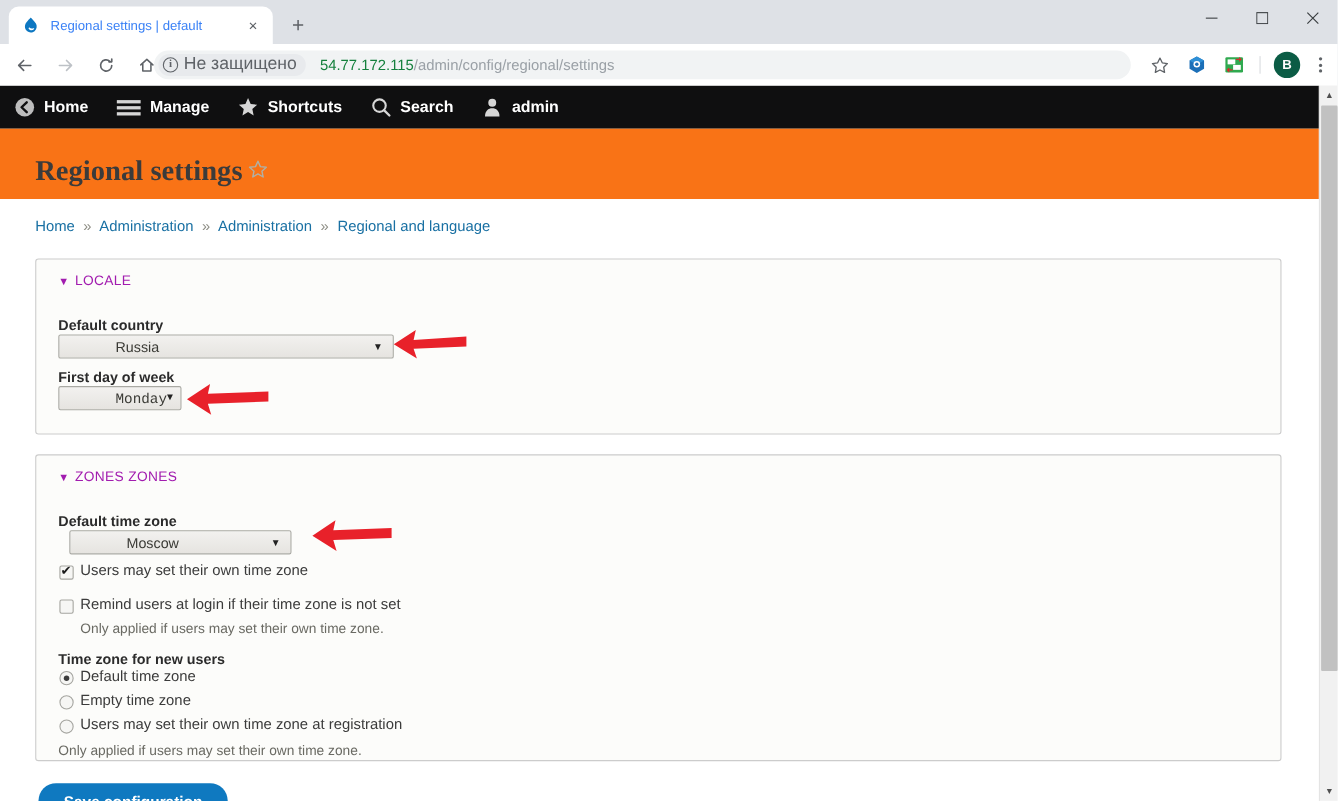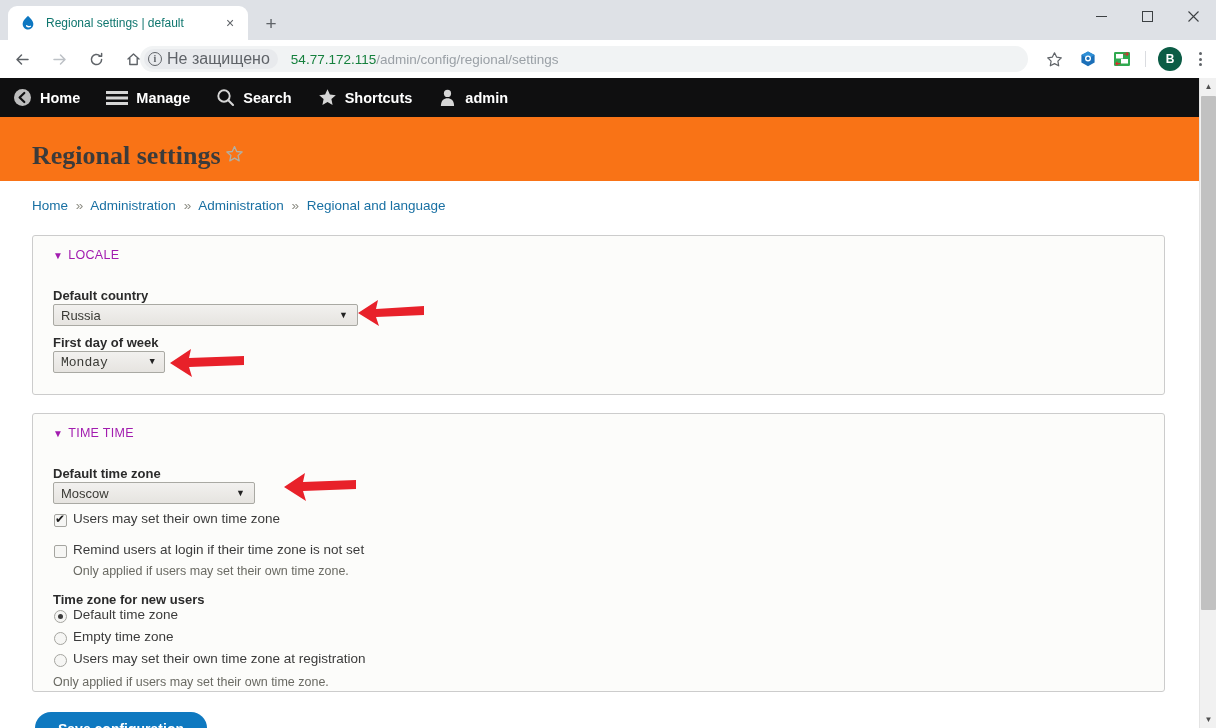--- a/index.html
+++ b/index.html
@@ -28,21 +28,21 @@
     border-radius: 9px 9px 0 0;
     display: flex; align-items: center;
   }
   .tab-favicon {
     width: 16px; height: 16px; margin-left: 12px; flex: 0 0 auto;
     position: relative;
   }
   .tab-title {
     margin-left: 10px;
     font-size: 12px;
-    color: #0f766e;
+    color: #3b82f6;
     white-space: nowrap; overflow: hidden;
     flex: 1 1 auto;
   }
   .tab-close {
     width: 20px; height: 20px; margin-right: 8px;
     display: flex; align-items: center; justify-content: center;
     color: #5f6368; font-size: 14px; line-height: 1;
     flex: 0 0 auto;
   }
   .new-tab {
@@ -206,20 +206,21 @@
   
   .sel {
     position: absolute;
     height: 22px;
     background: linear-gradient(to bottom, #f2f1ef 0%, #e6e4e0 100%);
     border: 1px solid #a9a9a3;
     border-radius: 2px;
     display: flex; align-items: center;
     font-size: 13px; color: #3a3a35;
     font-family: "Liberation Sans", sans-serif;
+    padding-left: 44px;
   }
   .sel .sel-val { margin-left: 7px; white-space: nowrap; flex: 1 1 auto; }
   .sel .sel-arrow {
     margin-right: 9px; font-size: 9px; color: #222; flex: 0 0 auto;
   }
 
   
   .cbox {
     position: absolute;
     width: 13px; height: 13px;
@@ -402,33 +403,33 @@
           <rect x="0" y="1" width="22" height="3" fill="#d6d6d6"></rect>
           <rect x="0" y="6.5" width="22" height="3" fill="#d6d6d6"></rect>
           <rect x="0" y="12" width="22" height="3" fill="#d6d6d6"></rect>
         </svg>
     </span>
     <span>Manage</span>
   </div>
   <div class="at-item">
     <span class="at-ico">
       <svg width="19" height="19" viewBox="0 0 19 19">
-          <circle cx="8" cy="8" r="5.7" fill="none" stroke="#d6d6d6" stroke-width="1.9"></circle>
-          <path d="M12.3 12.3 L17 17" stroke="#d6d6d6" stroke-width="2.1" stroke-linecap="round"></path>
+          <path d="M9.5 1.2 L11.9 6.6 L17.8 7.2 L13.4 11.1 L14.6 16.9 L9.5 13.9 L4.4 16.9 L5.6 11.1 L1.2 7.2 L7.1 6.6 Z" fill="#d6d6d6"></path>
         </svg>
     </span>
-    <span>Search</span>
+    <span>Shortcuts</span>
   </div>
   <div class="at-item">
     <span class="at-ico">
       <svg width="19" height="19" viewBox="0 0 19 19">
-          <path d="M9.5 1.2 L11.9 6.6 L17.8 7.2 L13.4 11.1 L14.6 16.9 L9.5 13.9 L4.4 16.9 L5.6 11.1 L1.2 7.2 L7.1 6.6 Z" fill="#d6d6d6"></path>
+          <circle cx="8" cy="8" r="5.7" fill="none" stroke="#d6d6d6" stroke-width="1.9"></circle>
+          <path d="M12.3 12.3 L17 17" stroke="#d6d6d6" stroke-width="2.1" stroke-linecap="round"></path>
         </svg>
     </span>
-    <span>Shortcuts</span>
+    <span>Search</span>
   </div>
   <div class="at-item">
     <span class="at-ico">
       <svg width="19" height="19" viewBox="0 0 19 19">
           <circle cx="9.5" cy="5.4" r="3.6" fill="#d6d6d6"></circle>
           <path d="M2.9 18 C2.9 12.5 6 10.3 9.5 10.3 C13 10.3 16.1 12.5 16.1 18 Z" fill="#d6d6d6"></path>
         </svg>
     </span>
     <span>admin</span>
   </div>
@@ -468,25 +469,25 @@
 
     <div class="field-label" style="left:20px; top:99px;">First day of week</div>
     <div class="sel" style="left:20px; top:115px; width:112px;font-family:Liberation Mono, monospace;">
       <span class="sel-val">Monday</span>
       <span class="sel-arrow">▼</span>
     </div>
   </div>
 
   <div class="panel" id="panel-tz">
     <div class="panel-legend">
-      <span class="caret">▼</span><span>TIME TIME</span>
+      <span class="caret">▼</span><span>ZONES ZONES</span>
     </div>
 
     <div class="field-label" style="left:20px; top:52px;">Default time zone</div>
-    <div class="sel" style="left:20px; top:68px; width:202px;">
+    <div class="sel" style="left:30px; top:68px; width:202px;">
       <span class="sel-val">Moscow</span>
       <span class="sel-arrow">▼</span>
     </div>
 
     <div class="cbox checked" style="left:21px; top:100px;"></div>
     <div class="opt-text" style="left:40px; top:97px;">Users may set their own time zone</div>
 
     <div class="cbox" style="left:21px; top:131px;"></div>
     <div class="opt-text" style="left:40px; top:128px;">Remind users at login if their time zone is not set</div>
     <div class="desc" style="left:40px; top:150px;">Only applied if users may set their own time zone.</div>

